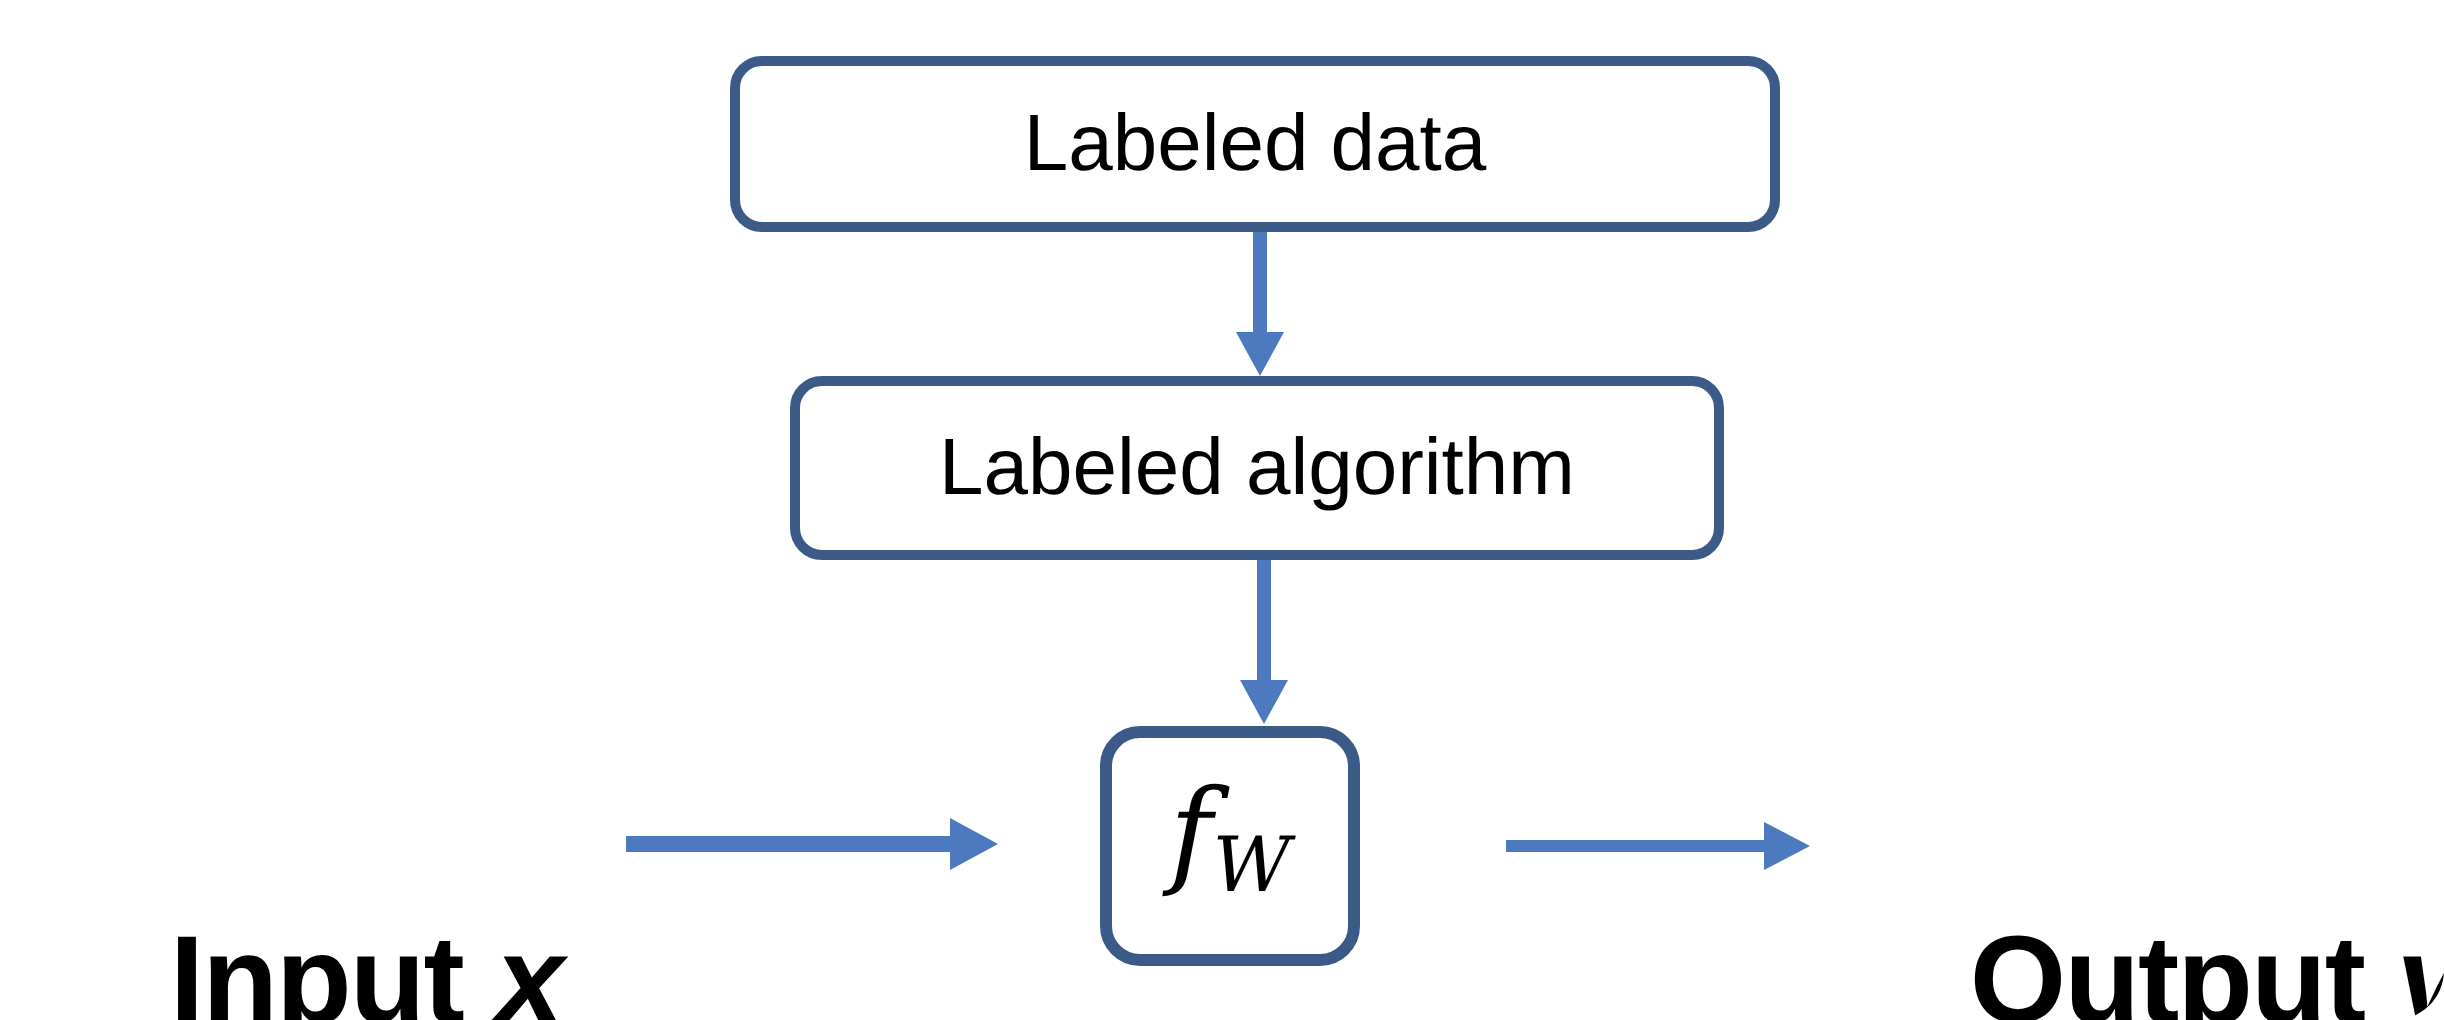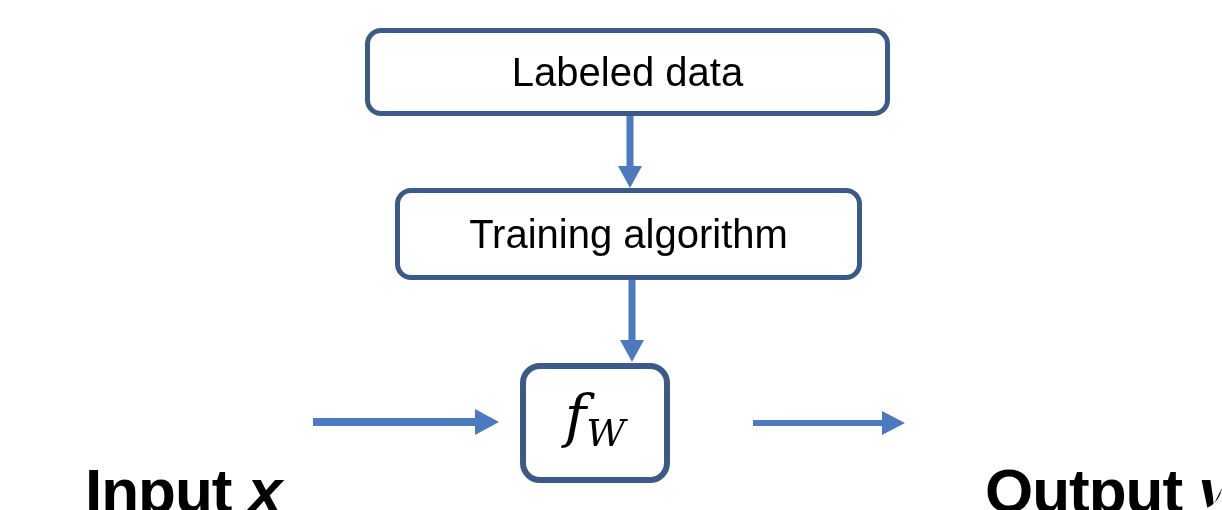--- a/index.html
+++ b/index.html
@@ -33,21 +33,21 @@
     border: 5px solid var(--box-border);
     border-radius: 16px;
     background: var(--background);
     display: flex;
     align-items: center;
     justify-content: center;
     color: var(--text);
   }
   .box-top   { left: 365px; top: 28px;  width: 525px; height: 88px; font-size: 40px; }
   .box-mid   { left: 395px; top: 188px; width: 467px; height: 92px; font-size: 40px; }
-  .box-fw    { left: 520px; top: 363px; width: 150px; height: 120px; border-width: 6px; border-radius: 20px; }
+  .box-fw    { left: 550px; top: 363px; width: 130px; height: 120px; border-width: 6px; border-radius: 20px; }
   .fw {
     font-family: "DejaVu Serif", "Liberation Serif", serif;
     font-style: italic;
     font-size: 58px;
     color: var(--text);
     line-height: 1;
     padding-bottom: 8px;
   }
   .fw sub {
     font-size: 38px;
@@ -95,21 +95,21 @@
       <line class="arrow-line" x1="753" y1="423" x2="885" y2="423" stroke-width="6"></line>
       <polygon class="arrow-head" points="905,423 882,411 882,435"></polygon>
     </g>
   </svg>
 
   <div class="box box-top">
     <span>Labeled data</span>
   </div>
 
   <div class="box box-mid">
-    <span>Training algorithm</span>
+    <span>Labeled algorithm</span>
   </div>
 
   <div class="box box-fw">
     <span class="fw"><i>f</i><sub>W</sub></span>
   </div>
 
   <div class="side-label input">
     <span>Input </span><i class="var">x</i>
   </div>
 

